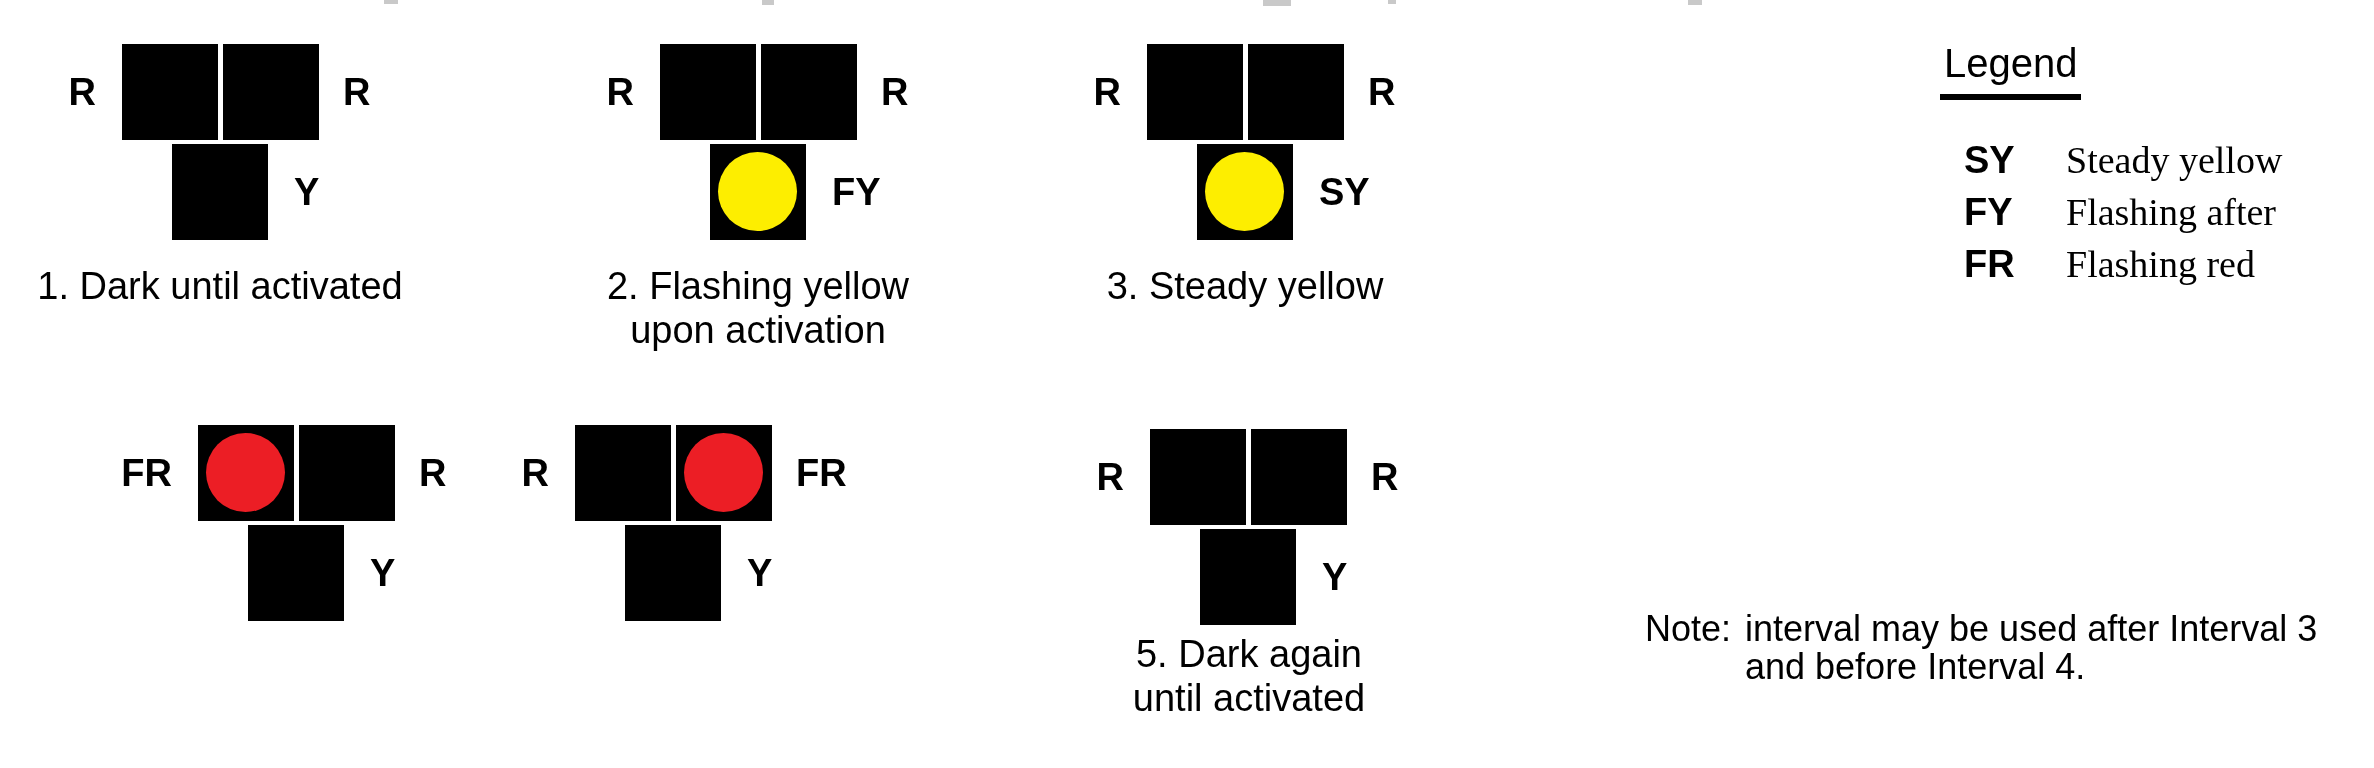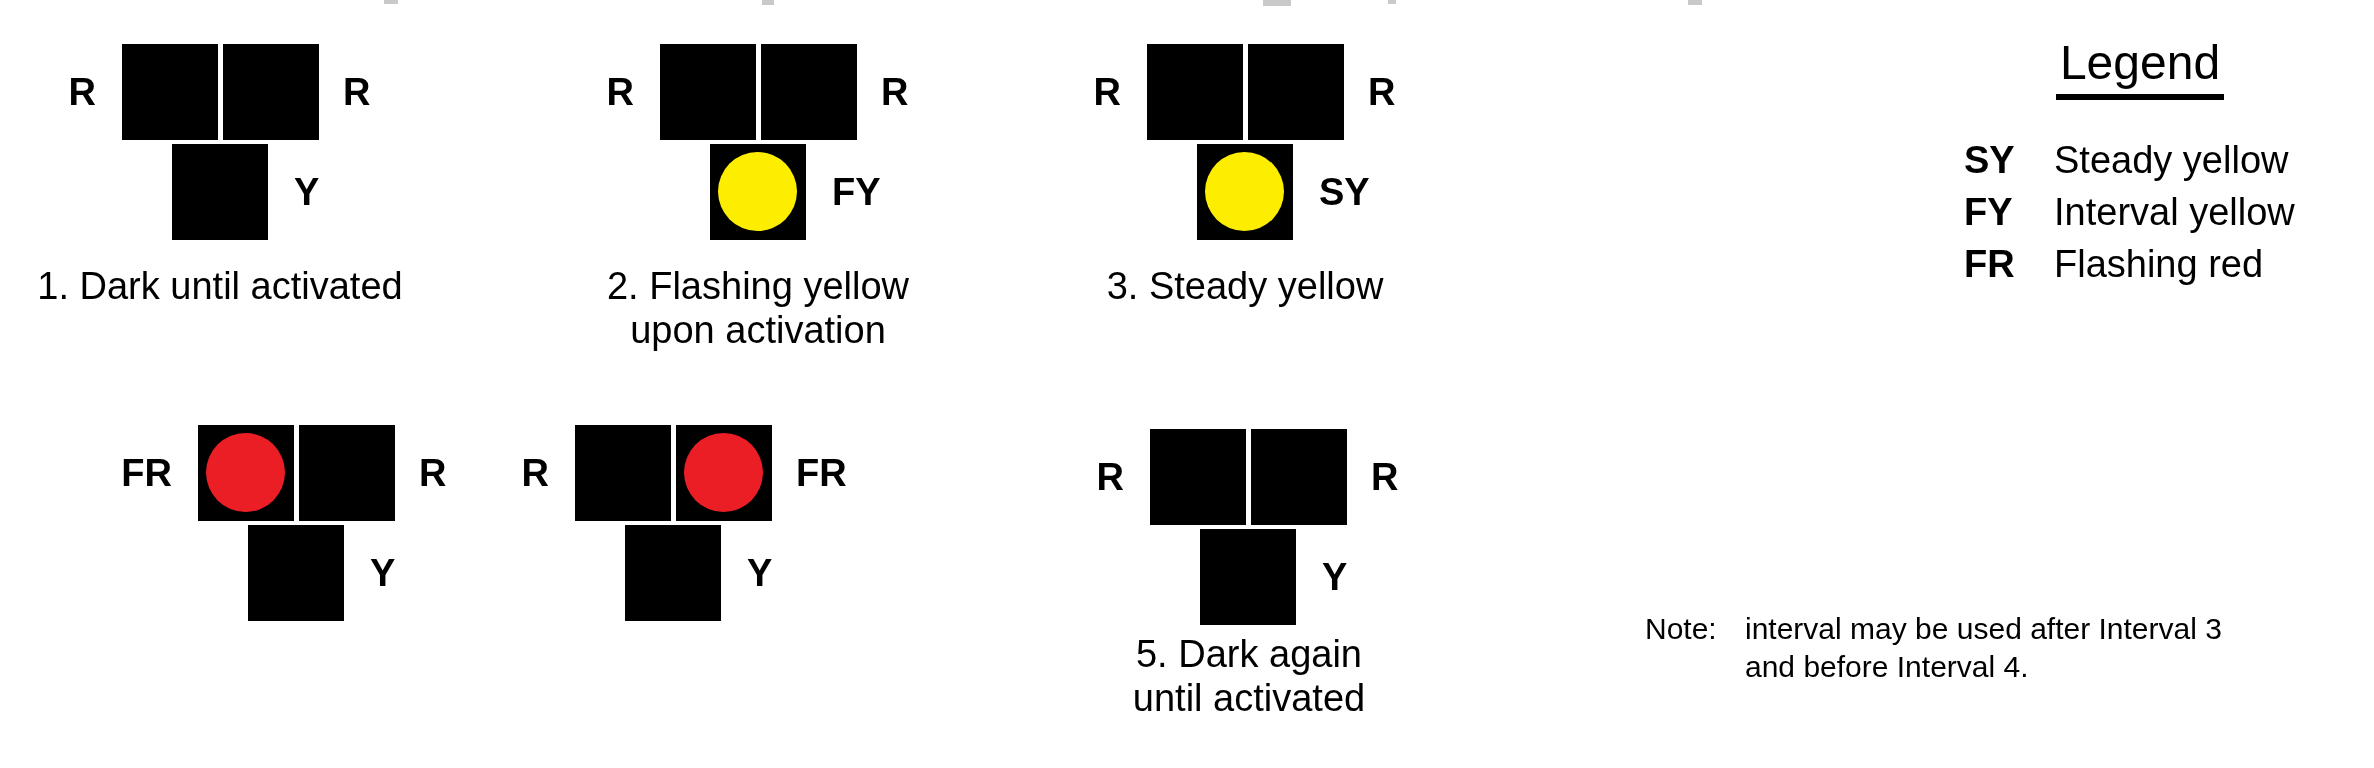--- a/index.html
+++ b/index.html
@@ -64,22 +64,22 @@
   }
 
   
   .legend {
     position: absolute;
     left: 1940px;
     top: 40px;
     width: 400px;
   }
   .legend-title-row {
-    text-align: center;
-    font-size: 48px;
+    text-align: left;
+    font-size: 40px;
     line-height: 46px;
   }
   .legend-title {
     display: inline-block;
     padding: 0 4px 8px 4px;
     border-bottom: 6px solid var(--housing, #000);
   }
   .legend-rows {
     margin-top: 34px;
     padding-left: 24px;
@@ -89,30 +89,31 @@
     font-size: 38px;
     line-height: 52px;
     white-space: nowrap;
   }
   .legend-row .abbr {
     font-weight: bold;
     width: 64px;
     flex: 0 0 64px;
   }
   .legend-row .def {
-    margin-left: 26px;
+    margin-left: 38px;
+    font-family: Liberation Serif, serif;
   }
 
   
   .note {
     position: absolute;
     left: 1645px;
     top: 610px;
     display: flex;
-    font-size: 30px;
+    font-size: 36px;
     line-height: 38px;
     white-space: nowrap;
   }
   .note-label {
     width: 85px;
     flex: 0 0 85px;
     margin-right: 15px;
   }
 
   
@@ -212,21 +213,21 @@
   <div class="legend-title-row">
     <span class="legend-title">Legend</span>
   </div>
   <div class="legend-rows">
     <div class="legend-row">
       <span class="abbr">SY</span>
       <span class="def">Steady yellow</span>
     </div>
     <div class="legend-row">
       <span class="abbr">FY</span>
-      <span class="def">Interval yellow</span>
+      <span class="def">Flashing after</span>
     </div>
     <div class="legend-row">
       <span class="abbr">FR</span>
       <span class="def">Flashing red</span>
     </div>
   </div>
 </div>
 
 <div class="note">
   <span class="note-label">Note:</span>

